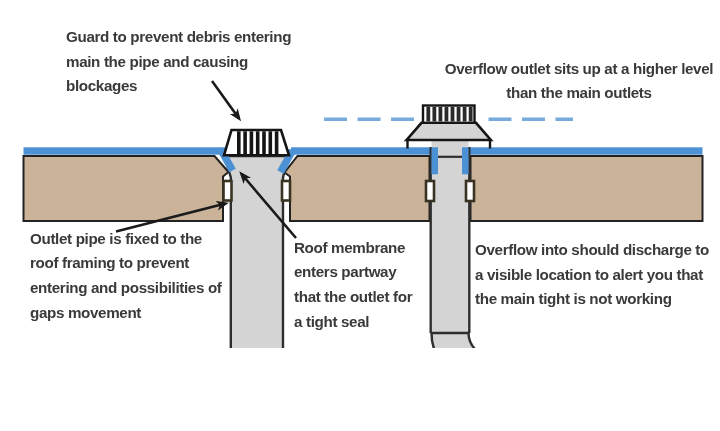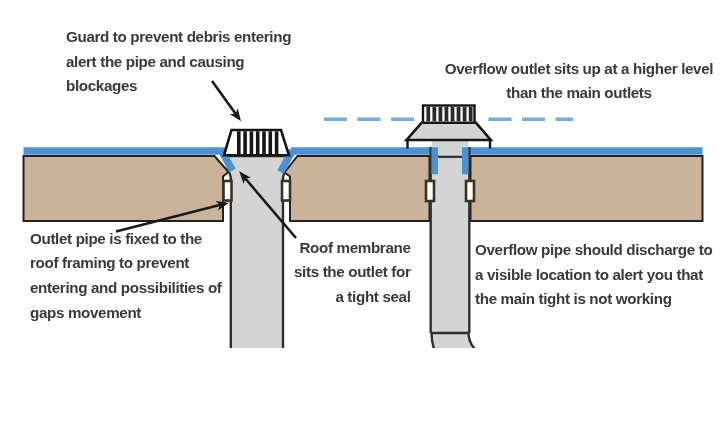--- a/index.html
+++ b/index.html
@@ -130,41 +130,42 @@
 
     <g stroke="#1a1a1a" stroke-width="2.6" fill="none">
       <line x1="212" y1="81" x2="239" y2="118.5" marker-end="url(#arrowhead)"></line>
       <line x1="116" y1="231.5" x2="225.5" y2="203.5" marker-end="url(#arrowhead)"></line>
       <line x1="296" y1="238" x2="241.5" y2="174" marker-end="url(#arrowhead)"></line>
     </g>
   </svg>
 
   <div class="label" style="left:66px; top:25px;">
     <span class="line">Guard to prevent debris entering</span>
-    <span class="line">alert the pipe and causing</span>
+    <span class="line">main the pipe and causing</span>
     <span class="line">blockages</span>
   </div>
 
   <div class="label centered" style="left:429px; top:56.5px; width:300px;">
     <span class="line">Overflow outlet sits up at a higher level</span>
     <span class="line">than the main outlets</span>
   </div>
 
   <div class="label" style="left:5px; top:226.5px;margin-left:25px;">
     <span class="line">Outlet pipe is fixed to the</span>
     <span class="line">roof framing to prevent</span>
     <span class="line">entering and possibilities of</span>
     <span class="line">gaps movement</span>
   </div>
 
-  <div class="label" style="left:294px; top:235.5px;text-align:right;">
+  <div class="label" style="left:294px; top:235.5px;">
     <span class="line">Roof membrane</span>
-    <span class="line">sits the outlet for</span>
+    <span class="line">enters partway</span>
+    <span class="line">that the outlet for</span>
     <span class="line">a tight seal</span>
   </div>
 
   <div class="label" style="left:475px; top:238px;">
-    <span class="line">Overflow pipe should discharge to</span>
+    <span class="line">Overflow into should discharge to</span>
     <span class="line">a visible location to alert you that</span>
     <span class="line">the main tight is not working</span>
   </div>
 
 </div>
 
 </body></html>

